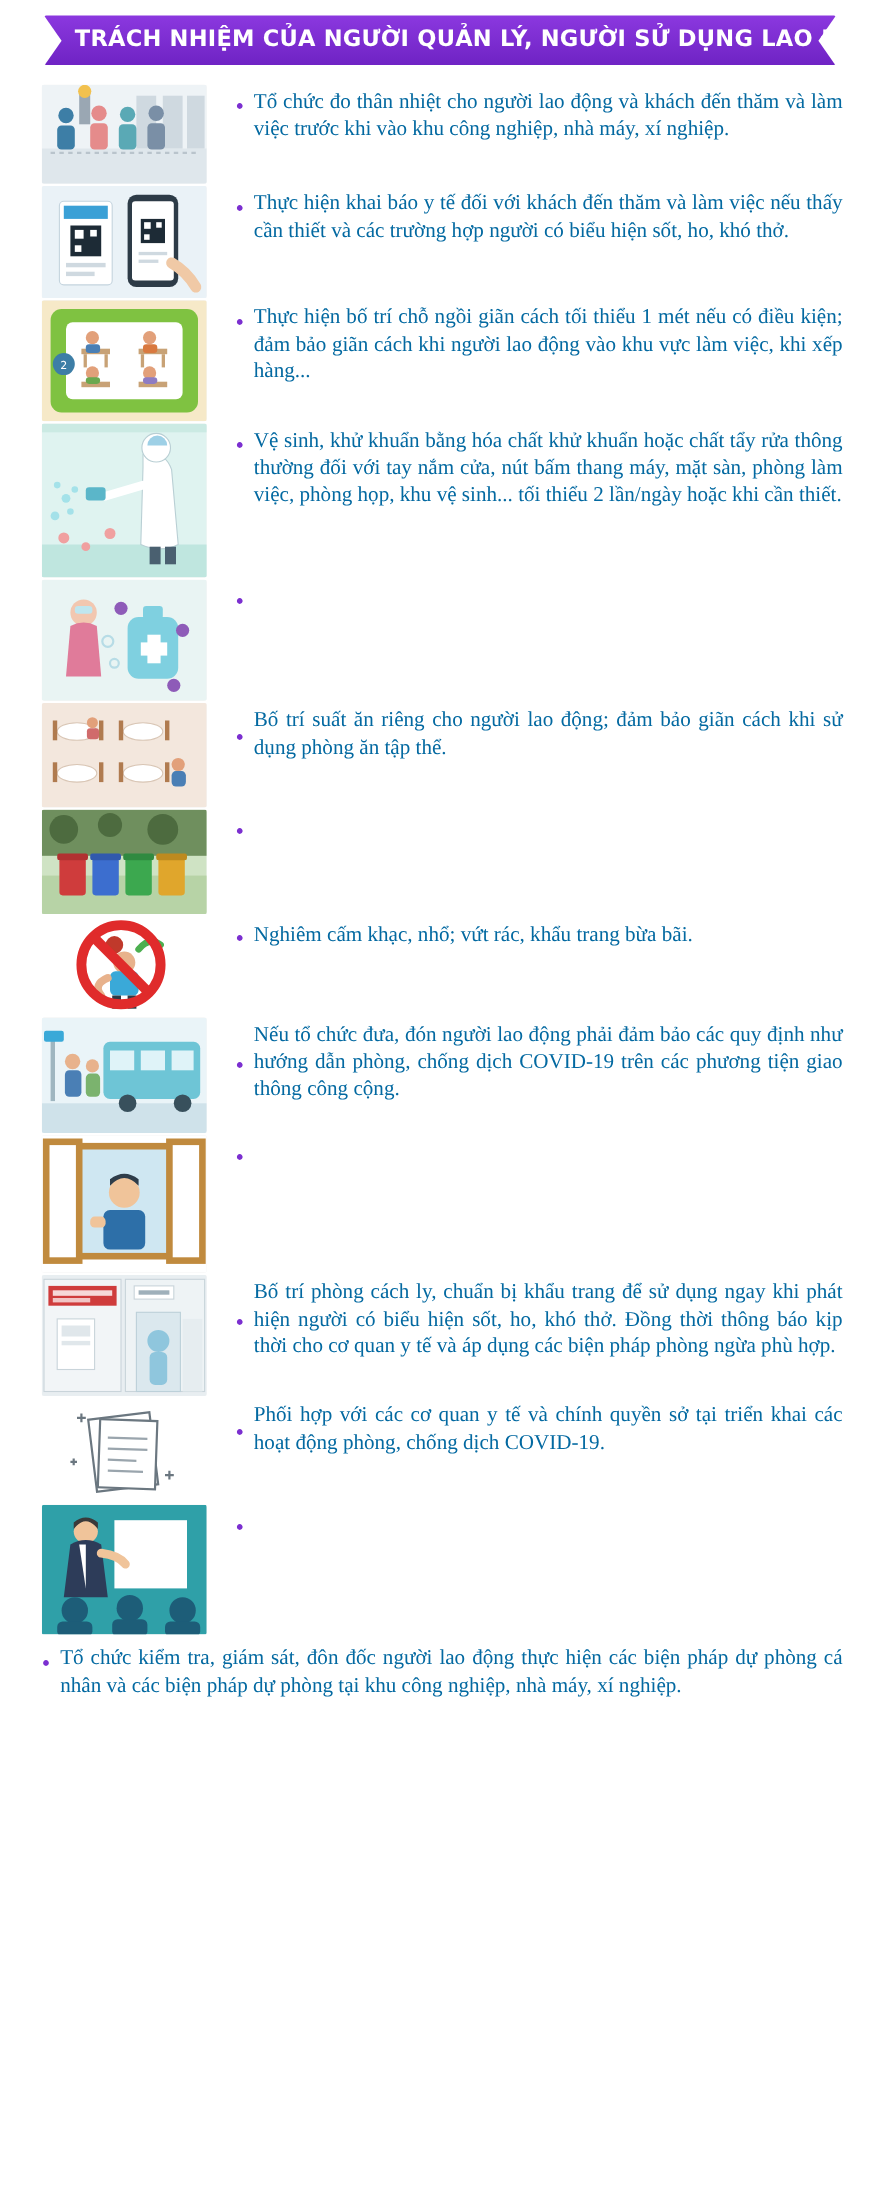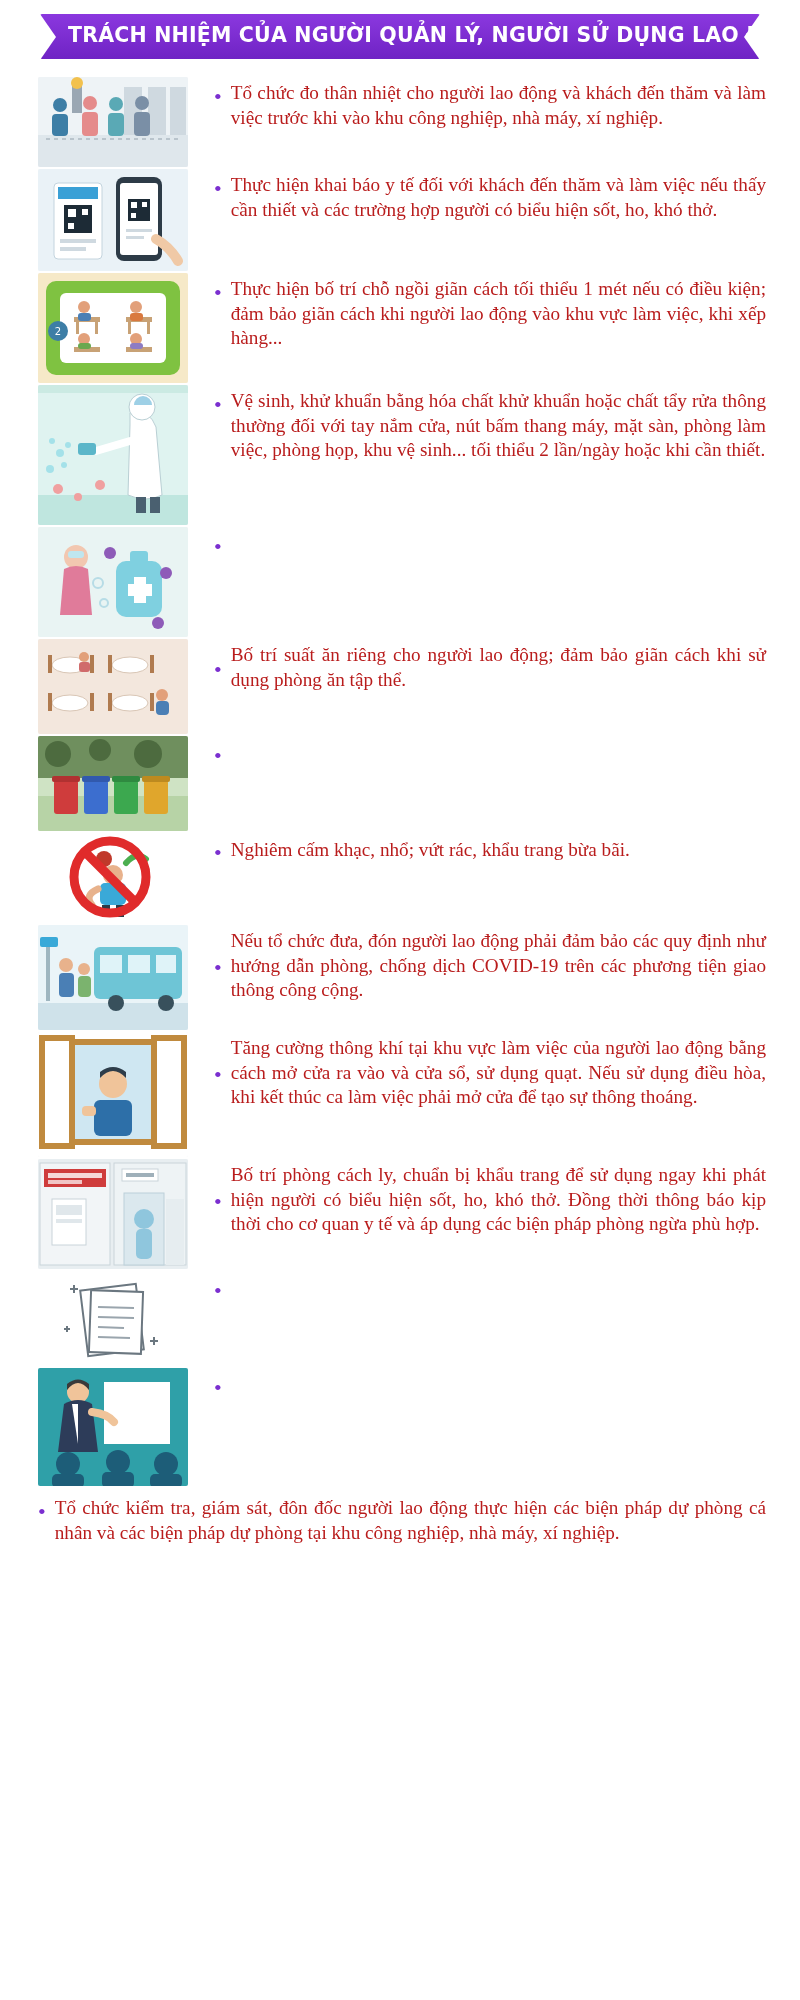--- a/index.html
+++ b/index.html
@@ -93,21 +93,21 @@
     font-size: 22px;
     line-height: 1;
     margin-right: 9px;
     margin-top: 5px;
     flex: 0 0 auto;
   }
   .bullet-text {
     font-family: "Liberation Serif", serif;
     font-size: 19.2px;
     line-height: 1.30;
-    color: #b91c1c;
+    color: #0369a1;
     text-align: justify;
     text-justify: inter-word;
     hyphens: none;
   }
 
   
   .row.center .bullet-cell { align-items: center; }
 </style>
 </head>
 <body>
@@ -403,21 +403,20 @@
           <g>
             <circle cx="75" cy="52" r="14" fill="#f0c49a"></circle>
             <path d="M62 46 q13 -14 26 0 l0 -6 q-13 -10 -26 0 z" fill="#2e3d4a"></path>
             <rect x="56" y="68" width="38" height="36" rx="6" fill="#2d6fa8"></rect>
             <rect x="44" y="74" width="14" height="10" rx="4" fill="#f0c49a"></rect>
           </g>
         </svg>
       </div>
       <div class="bullet-cell">
         <span class="bullet-dot">•</span>
-        <span class="bullet-text">Tăng cường thông khí tại khu vực làm việc của người lao động bằng cách mở cửa ra vào và cửa sổ, sử dụng quạt. Nếu sử dụng điều hòa, khi kết thúc ca làm việc phải mở cửa để tạo sự thông thoáng.</span>
       </div>
     </div>
 
     <div class="row center">
       <div class="thumb" style="height:110px">
         <svg viewBox="0 0 150 110" preserveAspectRatio="none" aria-hidden="true">
           <rect width="150" height="110" fill="#e8eef1"></rect>
           <rect x="2" y="4" width="70" height="102" fill="#f2f5f7" stroke="#c9d4da"></rect>
           <rect x="76" y="4" width="72" height="102" fill="#eef3f5" stroke="#c9d4da"></rect>
           <rect x="6" y="10" width="62" height="18" fill="#cf3c3c"></rect>
@@ -461,20 +460,21 @@
               <line x1="36" y1="14" x2="36" y2="22"></line>
             <line x1="112" y1="70" x2="120" y2="70"></line>
               <line x1="116" y1="66" x2="116" y2="74"></line>
             <line x1="26" y1="58" x2="32" y2="58"></line>
               <line x1="29" y1="55" x2="29" y2="61"></line>
           </g>
         </svg>
       </div>
       <div class="bullet-cell">
         <span class="bullet-dot">•</span>
+        <span class="bullet-text">Phối hợp với các cơ quan y tế và chính quyền sở tại triển khai các hoạt động phòng, chống dịch COVID-19.</span>
       </div>
     </div>
 
     <div class="row center">
       <div class="thumb" style="height:118px">
         <svg viewBox="0 0 150 118" preserveAspectRatio="none" aria-hidden="true">
           <rect width="150" height="118" fill="#2fa0a8"></rect>
           <rect x="66" y="14" width="66" height="62" fill="#ffffff"></rect>
           <g>
             <circle cx="40" cy="24" r="11" fill="#f0c49a"></circle>

